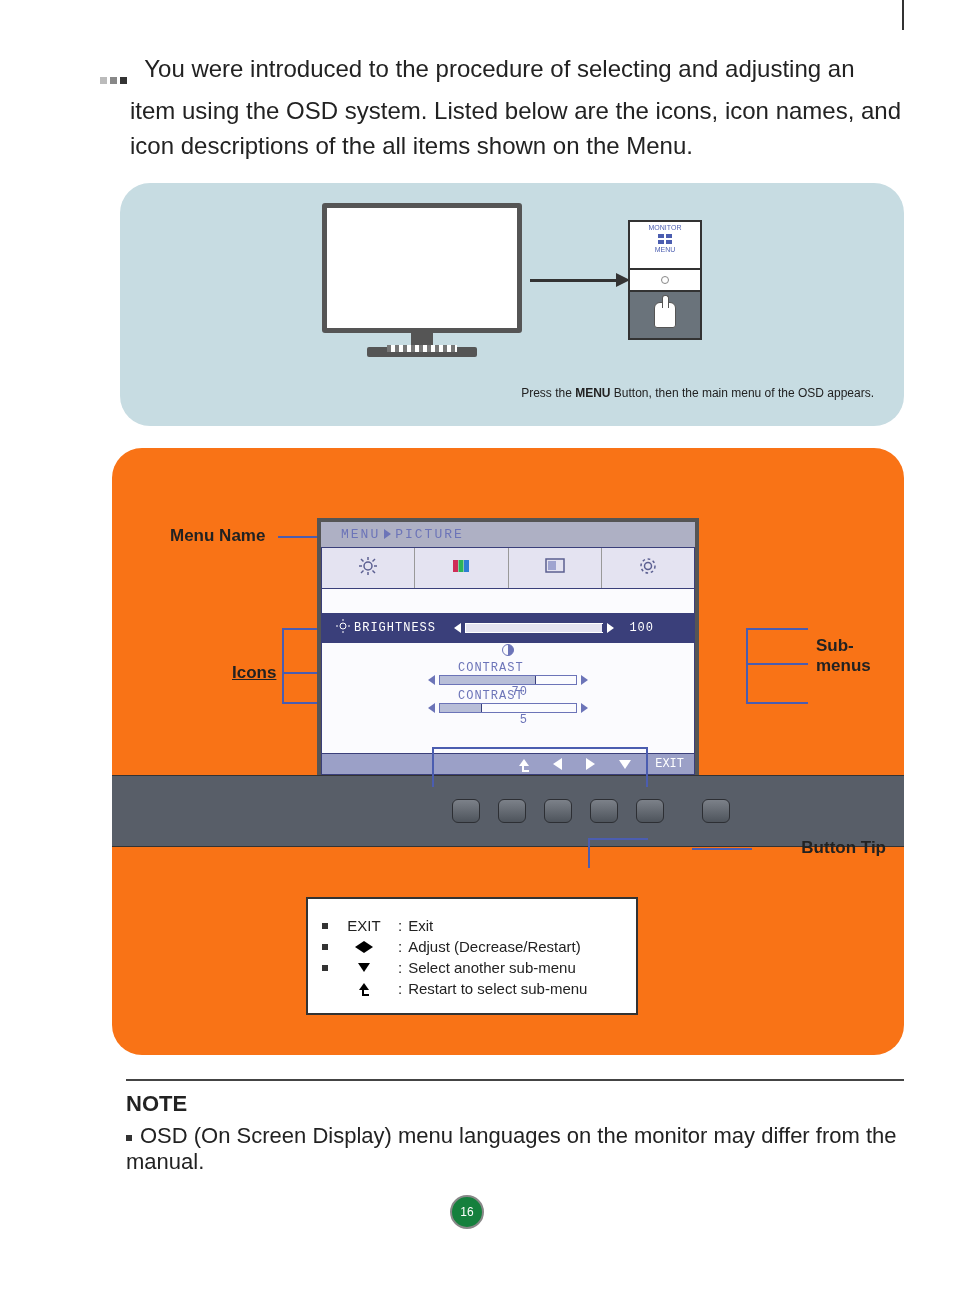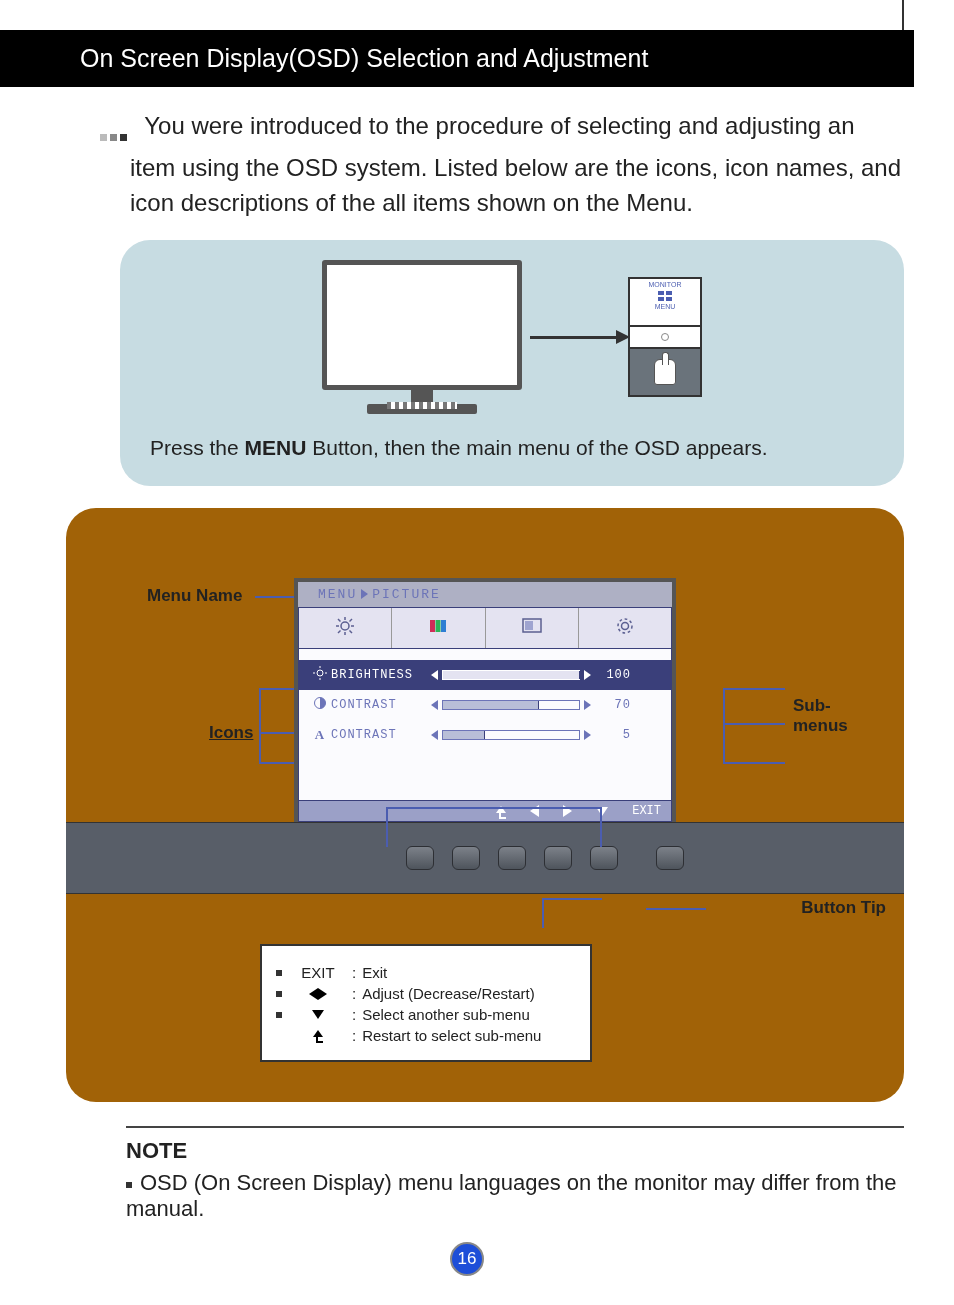--- a/index.html
+++ b/index.html
@@ -27,41 +27,41 @@
   .zoom-box { border:2px solid #333; background:#ccc; width:70px; position:relative; }
   .zoom-top { height:44px; background:#fff; border-bottom:2px solid #333; font-size:7px; color:#4b5db0; text-align:center; padding-top:2px; }
   .zoom-top .gridi { width:14px; height:10px; margin:3px auto 2px; background:linear-gradient(#4b5db0,#4b5db0) 0 0/6px 4px no-repeat,linear-gradient(#4b5db0,#4b5db0) 8px 0/6px 4px no-repeat,linear-gradient(#4b5db0,#4b5db0) 0 6px/6px 4px no-repeat,linear-gradient(#4b5db0,#4b5db0) 8px 6px/6px 4px no-repeat; }
   .zoom-menu { font-size:7px; color:#4b5db0; }
   .zoom-mid { height:20px; background:#fff; border-bottom:2px solid #333; position:relative;}
   .zoom-mid::after{content:"";position:absolute;left:50%;top:50%;width:6px;height:6px;border:1px solid #888;border-radius:50%;transform:translate(-50%,-50%);}
   .zoom-bot { height:46px; background:#6a737b; display:flex; align-items:center; justify-content:center; }
   .hand { width:20px; height:24px; background:#fff; border:1.5px solid #555; border-radius:6px 6px 3px 3px; position:relative;}
   .hand::before{content:"";position:absolute;top:-8px;left:7px;width:5px;height:12px;background:#fff;border:1.5px solid #555;border-bottom:none;border-radius:3px 3px 0 0;}
 
-  .panel-caption { text-align:left; font-size:21px; margin-top:22px; }
+  .panel-caption { text-align:right; font-size:12px; margin-top:29px; }
 
   
-  .panel2 { background:#a16207; border-radius:30px; margin-left:36px; margin-top:22px; padding:30px 14px 40px; position:relative; }
+  .panel2 { background:#f97316; border-radius:30px; margin-left:82px; margin-top:22px; padding:30px 14px 40px; position:relative; }
 
   .osd-area { position:relative; margin:40px auto 0; width:640px; }
   .label { position:absolute; font-weight:bold; font-size:17px; }
   .lead { position:absolute; background:#4b5db0; }
 
   .osd-frame { border:4px solid #555; border-bottom:none; background:#aeb0c4; width:374px; margin:0 auto; position:relative; }
   .osd-head { padding:5px 20px; color:#6c74b8; font-size:13px; font-family:"Courier New",monospace; letter-spacing:2px; }
   .osd-head .tri{ display:inline-block; width:0; height:0; border-left:7px solid #6c74b8; border-top:5px solid transparent; border-bottom:5px solid transparent; margin:0 4px; vertical-align:-1px;}
   .tabbar { background:#e4e3f1; border:1px solid #3a3f7a; display:flex; }
   .tab { flex:1; text-align:center; padding:8px 0; border-right:1px solid #999; }
   .tab:last-child{border-right:none}
   .tab svg{opacity:.8}
 
-  .osd-body { background:#fbfbfe; border:1px solid #3a3f7a; border-top:none; padding:11px 0 50px; }
+  .osd-body { background:#fbfbfe; border:1px solid #3a3f7a; border-top:none; padding:24px 0 50px; }
   .row { display:flex; align-items:center; font-family:"Courier New",monospace; font-size:12px; letter-spacing:1px; height:30px; padding:0 10px; }
   .row.selected { background:#3a3f7a; color:#fff; }
-  .row:not(.selected){ color:#6c74b8; }
+  .row:not(.selected){ color:#6c74b8;flex-direction:column; }
   .row .ic { width:22px; text-align:center; }
   .row .nm { width:100px; }
   .row .sld { display:flex; align-items:center; gap:4px; width:160px; }
   .row .sld .ar{width:0;height:0;border-top:5px solid transparent;border-bottom:5px solid transparent;}
   .row .sld .al{border-right:7px solid currentColor}
   .row .sld .arr{border-left:7px solid currentColor}
   .row .bar{ flex:1; height:8px; border:1px solid currentColor; position:relative; }
   .row .fill{ position:absolute; inset:0 auto 0 0; background:#b8bed8; border-right:1px solid #3a3f7a;}
   .row.selected .fill{ background:#e4e3f1;}
   .row .val{ width:40px; text-align:right; }
@@ -78,36 +78,35 @@
   .legend-box .lrow{ display:flex; align-items:center; margin:4px 0; }
   .lrow .sq{ width:6px; height:6px; background:#333; margin-right:8px; }
   .lrow .key{ width:56px; display:inline-flex; justify-content:center; }
   .lrow .sep{ margin:0 6px; }
 
   .note-line { margin:24px 0 0 96px; border-top:2px solid #444; }
   .note { margin:10px 0 0 96px; font-size:22px; }
   .note b{ display:block; margin-bottom:6px;}
   .note .sq{ display:inline-block; width:6px;height:6px;background:#333;margin:0 8px 2px 0;}
 
-  .pageno { width:30px; height:30px; border-radius:50%; background:#1d4ed8; color:#fff; font-size:17px; display:flex; align-items:center; justify-content:center; margin:20px auto 0; border:2px solid #888;}
+  .pageno { width:30px; height:30px; border-radius:50%; background:#15803d; color:#fff; font-size:12px; display:flex; align-items:center; justify-content:center; margin:20px auto 0; border:2px solid #888;}
 
   .tri-dn{width:0;height:0;border-left:6px solid transparent;border-right:6px solid transparent;border-top:9px solid currentColor;display:inline-block}
   .tri-l{width:0;height:0;border-top:6px solid transparent;border-bottom:6px solid transparent;border-right:9px solid currentColor;display:inline-block}
   .tri-r{width:0;height:0;border-top:6px solid transparent;border-bottom:6px solid transparent;border-left:9px solid currentColor;display:inline-block}
   .aro-up{position:relative;width:9px;height:11px;display:inline-block}
   .aro-up::before{content:"";position:absolute;left:-1px;top:0;border-left:5px solid transparent;border-right:5px solid transparent;border-bottom:7px solid currentColor}
   .aro-up::after{content:"";position:absolute;left:2px;top:6px;width:5px;height:5px;border-left:2px solid currentColor;border-bottom:2px solid currentColor}
 </style>
 </head>
 <body>
 
 <div class="page">
   <div class="vline"></div>
 
-  <div class="title-bar">On Screen Display(OSD) Selection and Adjustment</div>
 
   <div class="intro">
     <span class="dots"><span class="d1"></span><span class="d2"></span><span class="d3"></span></span>
     <span>You were introduced to the procedure of selecting and adjusting an item using the OSD system. Listed below are the icons, icon names, and icon descriptions of the all items shown on the Menu.</span>
   </div>
 
   <div class="panel">
     <div class="illus-row">
       <div class="monitor-wrap">
         <div class="mon">

